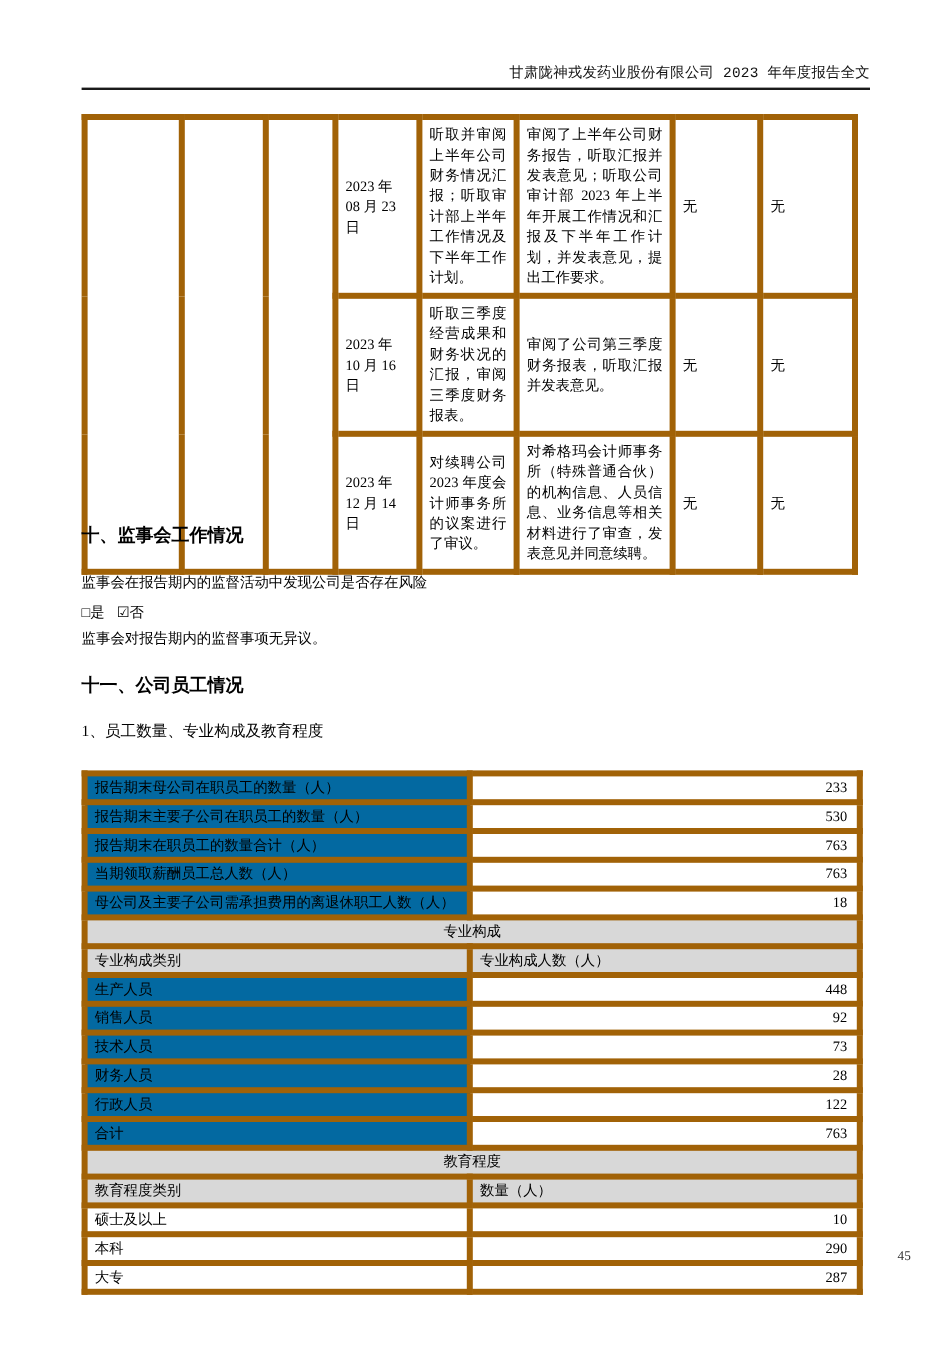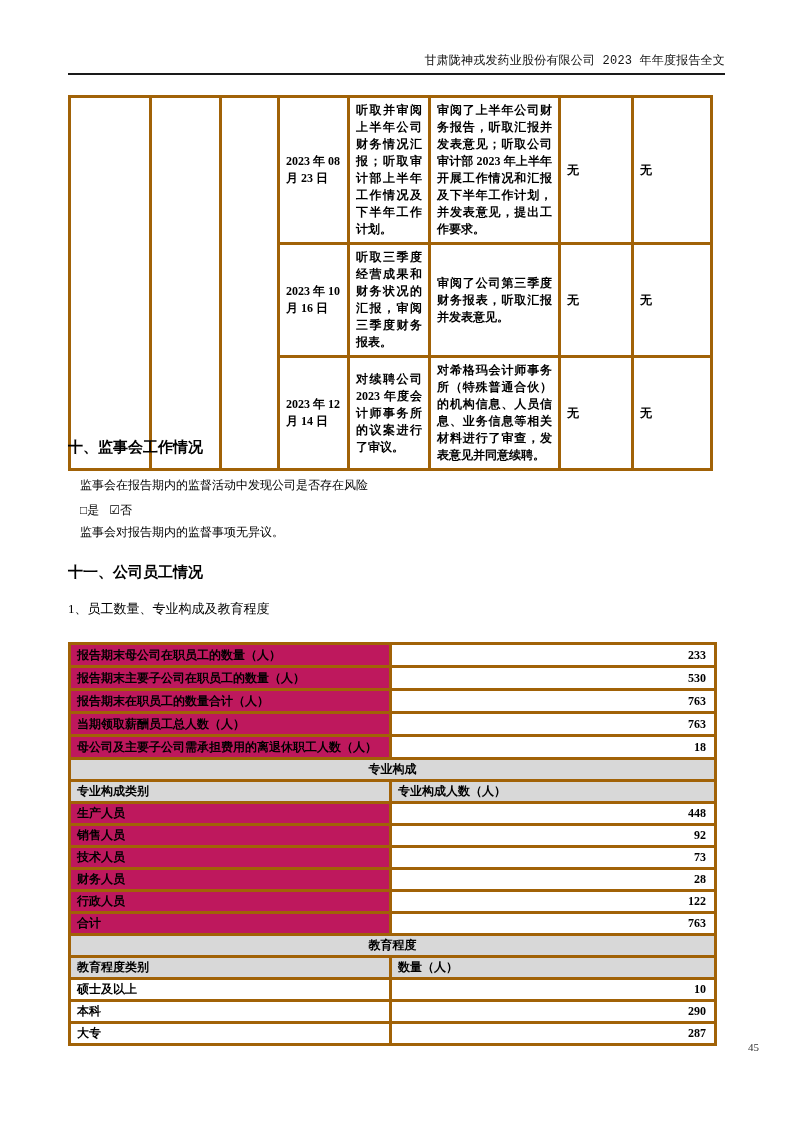--- a/index.html
+++ b/index.html
@@ -15,51 +15,51 @@
     position:absolute; left:68px; top:52px; width:657px;
     text-align:right; font-size:12px; color:#111; letter-spacing:0.2px;font-family:Liberation Mono, monospace;
   }
   .header-rule {
     position:absolute; left:68px; top:73px; width:657px; height:2px;
     background:#1a1a1a;
   }
 
   
   table { border-collapse:collapse; table-layout:fixed; }
-  td, th { border:3px solid #a16207; font-weight:bold; font-size:12px; vertical-align:middle; }
+  td, th { border:5px solid #a16207; font-weight:normal; font-size:12px; vertical-align:middle; }
 
   
   .meetings-table { position:absolute; left:68px; top:95px; width:642px; }
   .meetings-table td { padding:4px 6px; line-height:17px; text-align:justify; }
   .meetings-table td.cell-empty { padding:0; }
   .meetings-table td.cell-date { text-align:left; }
   .meetings-table td.cell-none { text-align:left; vertical-align:middle; }
 
   
   .sec-title {
     position:absolute; left:68px; width:657px;
     font-size:15px; font-weight:bold; line-height:20px;
   }
   .sec-sub {
     position:absolute; left:68px; width:657px;
     font-size:13px; font-weight:normal; line-height:18px;
   }
   .body-line {
     position:absolute; left:68px; width:657px;
-    font-size:12px; line-height:16px;margin-left:12px;
+    font-size:12px; line-height:16px;
   }
   .check-line span { display:inline-block; }
   .check-line .gap { width:10px; }
 
   
   .employee-table { position:absolute; left:68px; top:642px; width:646px; }
   .employee-table td, .employee-table th { line-height:15px; }
   .cell-label { text-align:left; padding:2px 6px; }
   .cell-value { text-align:right; padding:2px 8px; }
-  .gray { background:#be185d; }
+  .gray { background:#0369a1; }
   .cell-section { text-align:center; background:#d8d8d8; padding:2px 6px; }
   .cell-colhead { background:#d8d8d8; padding:2px 6px; }
   .row-summary { height:23px; }
   .row-section { height:20px; }
   .row-colhead { height:21px; }
   .row-prof { height:22px;margin-top:28px; }
   .row-edu { height:17px;padding-left:48px; }
 
   
   .page-number {

